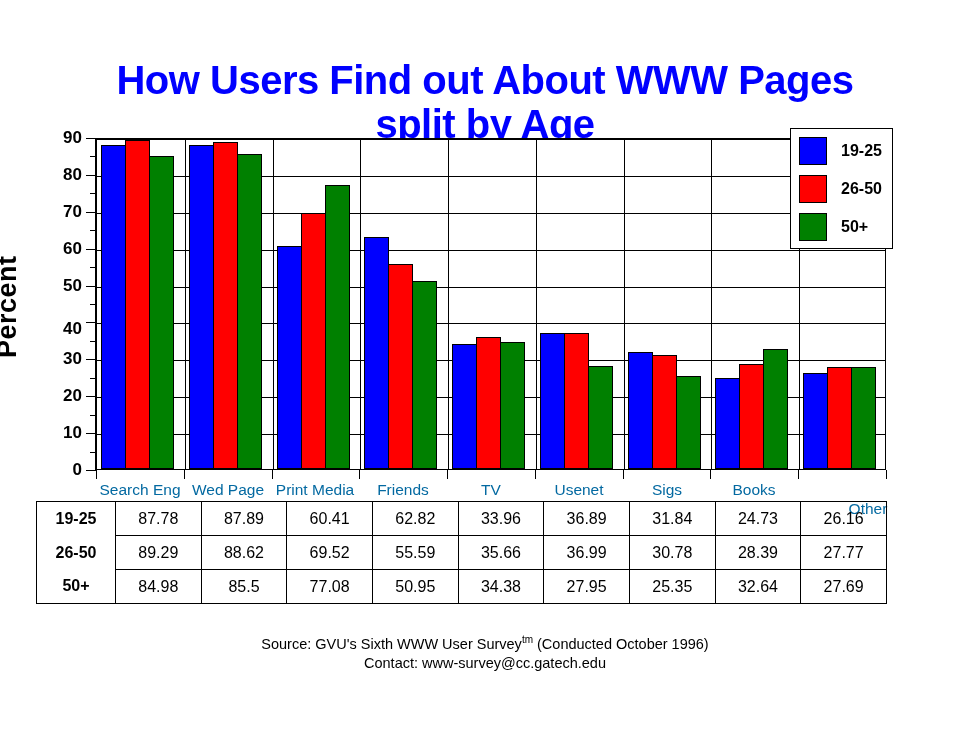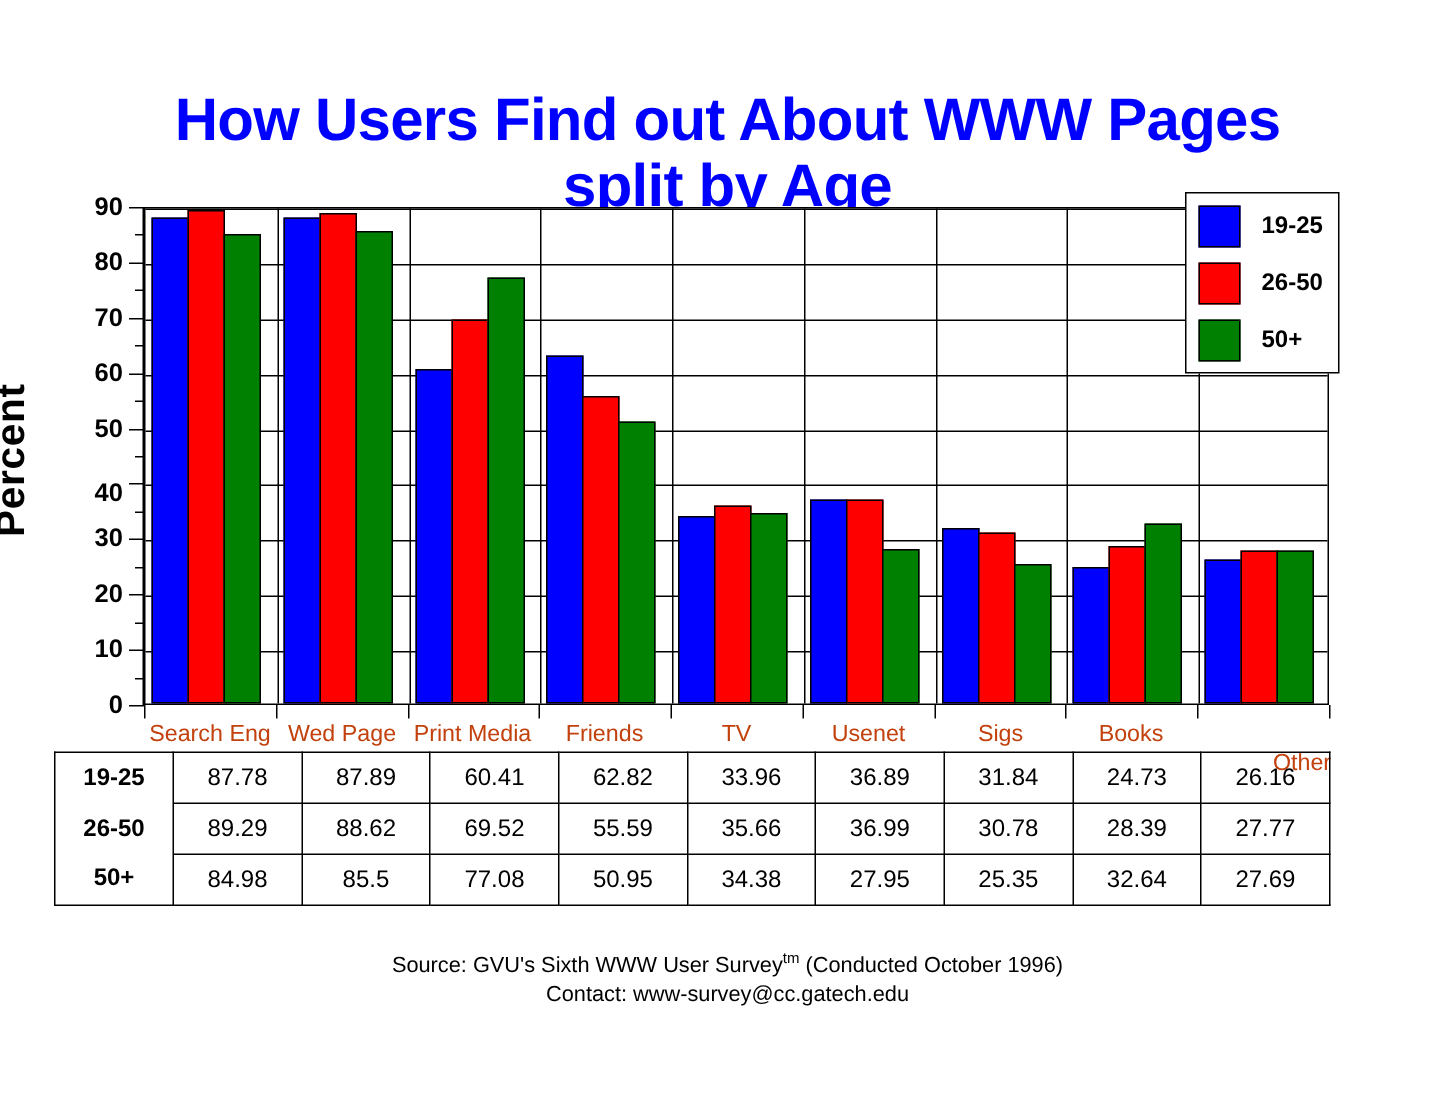--- a/index.html
+++ b/index.html
@@ -150,21 +150,21 @@
     position: absolute;
     left: 96px;
     top: 481px;
     width: 790px;
     height: 20px;
   }
   .xlabel {
     position: absolute;
     top: 0;
     font-size: 15.5px;
-    color: #c2410c;
+    color: #0369a1;
     text-align: center;
     white-space: nowrap;
     transform: translateX(-50%);
   }
 
   
   #legend {
     position: absolute;
     left: 790px;
     top: 128px;

